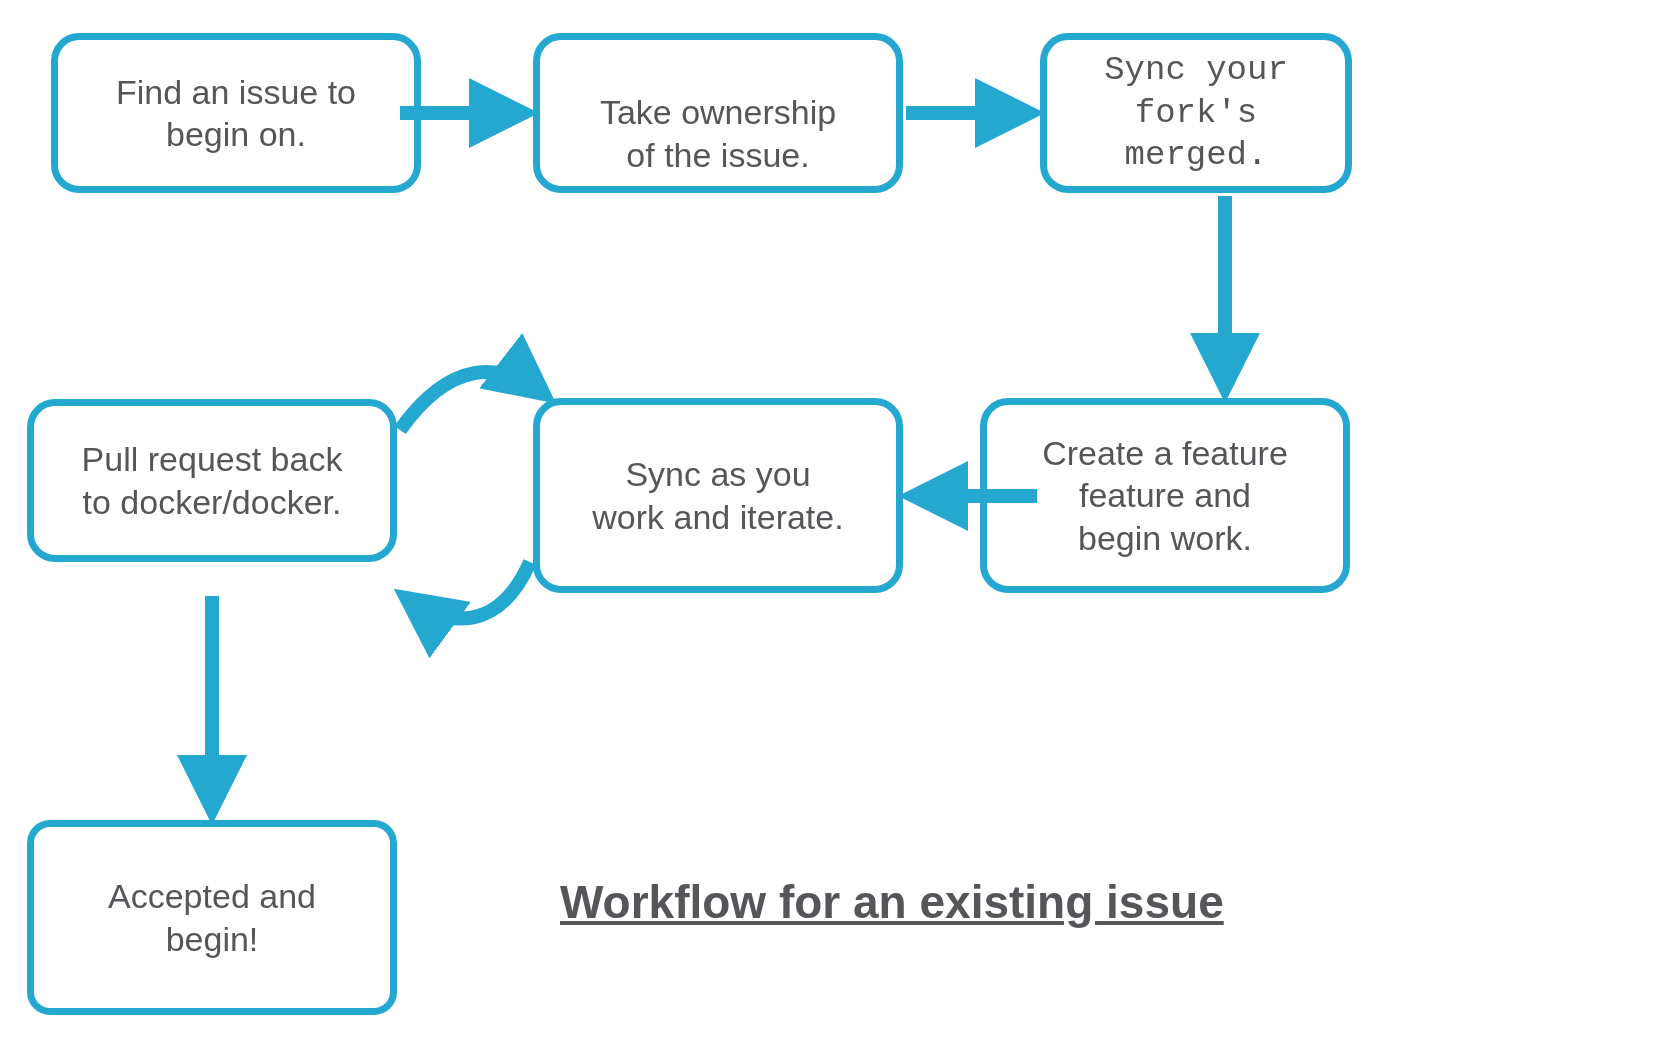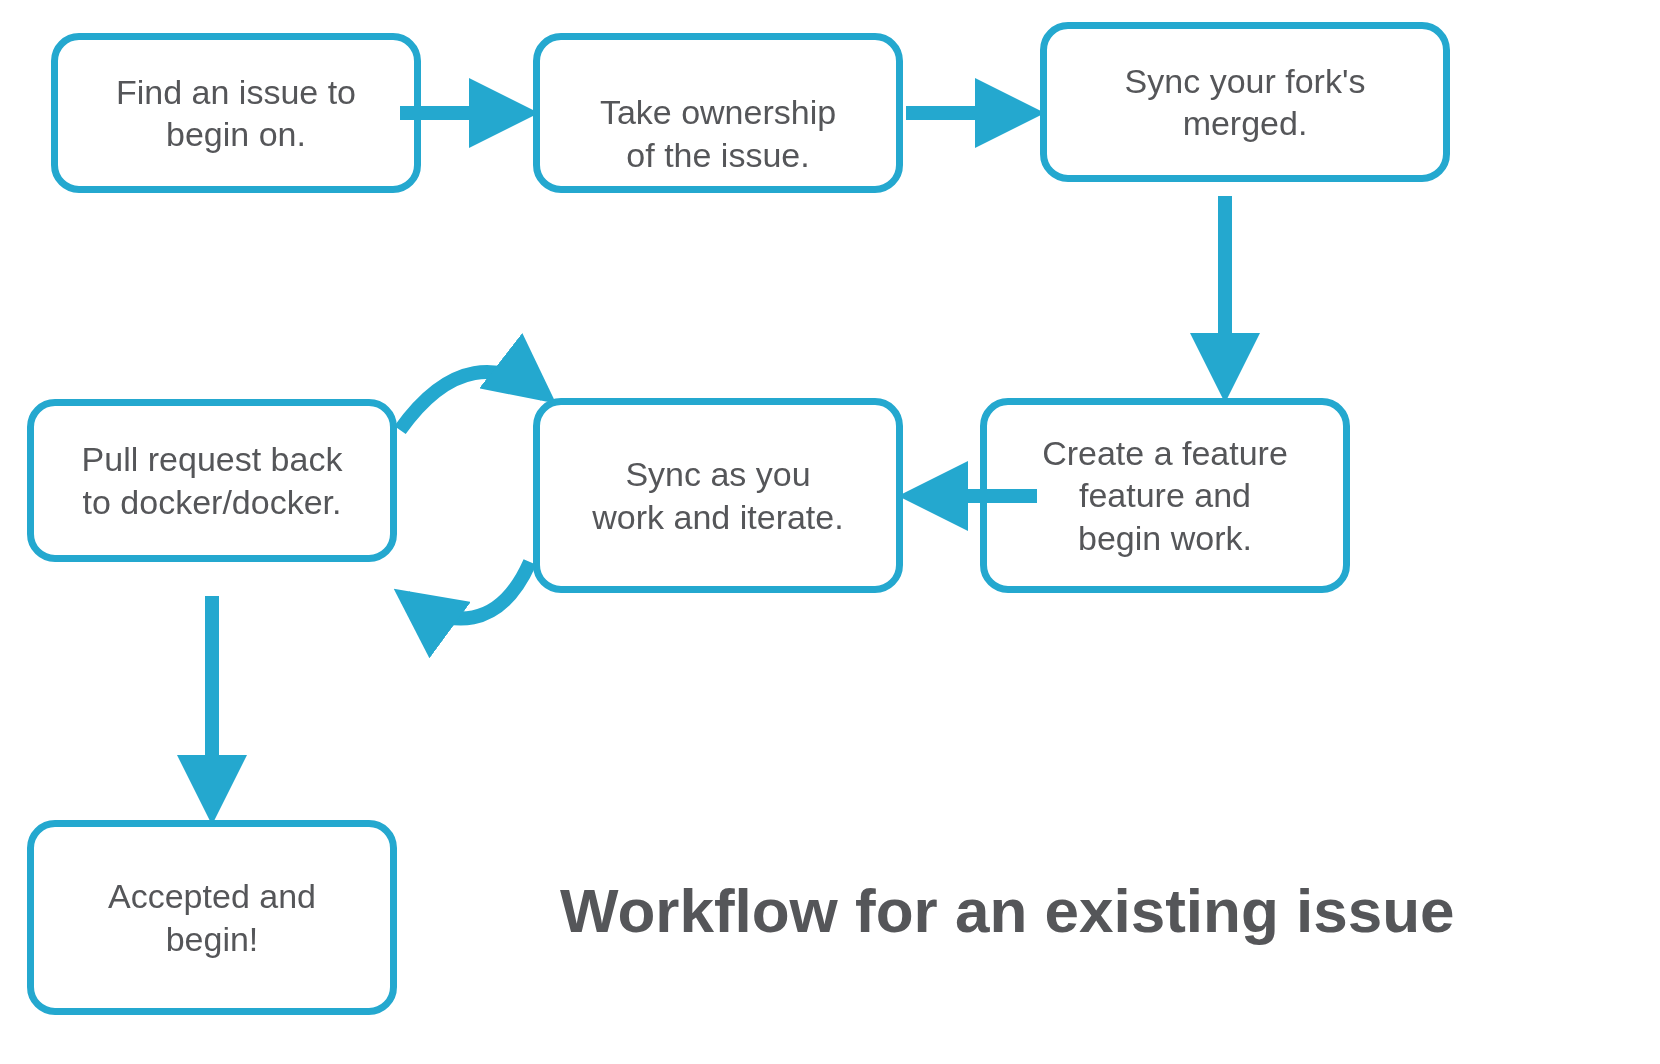--- a/index.html
+++ b/index.html
@@ -28,22 +28,23 @@
     justify-content: center;
     text-align: center;
     padding: 10px 20px;
     box-sizing: border-box;
     font-weight: 400;
   }
   .title {
     position: absolute;
     color: var(--text);
     font-weight: 700;
-    font-size: 62px;
+    font-size: 46px;
     white-space: nowrap;
+    text-decoration: underline;
   }
   svg.connectors {
     position: absolute;
     left: 0;
     top: 0;
     width: 1660px;
     height: 1064px;
     overflow: visible;
     pointer-events: none;
   }
@@ -60,21 +61,21 @@
     </span>
   </div>
 
   <div class="node" style="left:533px; top:33px; width:370px; height:160px;align-items:flex-end;">
     <span>
       <span>Take ownership</span><br>
       <span>of the issue.</span>
     </span>
   </div>
 
-  <div class="node" style="left:1040px; top:22px; width:410px; height:160px;">
+  <div class="node" style="left:1040px; top:33px; width:312px; height:160px;font-family:Liberation Mono, monospace;">
     <span>
       <span>Sync your fork's</span><br>
       <span>merged.</span>
     </span>
   </div>
 
   <div class="node" style="left:27px; top:399px; width:370px; height:163px;">
     <span>
       <span>Pull request back</span><br>
       <span>to docker/docker.</span>
@@ -89,21 +90,21 @@
   </div>
 
   <div class="node" style="left:980px; top:398px; width:370px; height:195px;">
     <span>
       <span>Create a feature</span><br>
       <span>feature and</span><br>
       <span>begin work.</span>
     </span>
   </div>
 
-  <div class="node" style="left:27px; top:820px; width:370px; height:195px;">
+  <div class="node" style="left:27px; top:820px; width:370px; height:195px;border-radius:23px;">
     <span>
       <span>Accepted and</span><br>
       <span>begin!</span>
     </span>
   </div>
 
   <div class="title" style="left:560px; top:875px;">Workflow for an existing issue</div>
 
   <svg class="connectors" viewBox="0 0 1660 1064">
     <defs>

